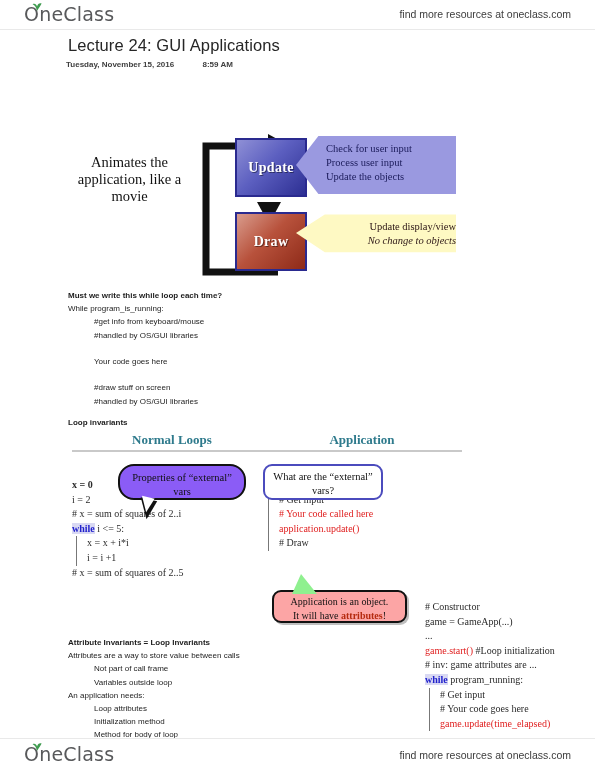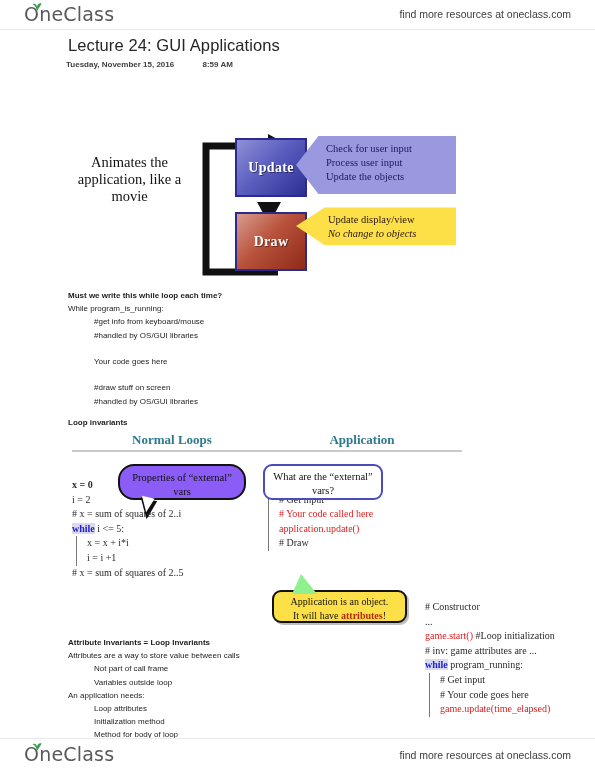--- a/index.html
+++ b/index.html
@@ -42,24 +42,24 @@
     background:linear-gradient(135deg,#8f90d6 0%,#5c5fc0 45%,#2d2f93 100%);}
   .box-draw{left:175px;top:100px;
     background:linear-gradient(135deg,#d99c8d 0%,#b8523c 45%,#8e2a18 100%);justify-content:center;}
 
   .callout{position:absolute;font-family:"Liberation Serif", serif;font-size:10.5px;line-height:14px;color:#1b1b5a;}
   .callout .ln{display:block;white-space:nowrap;}
   .co-blue{left:236px;top:24px;width:160px;height:58px;
     background:#9a99e0;
     clip-path:polygon(0% 50%, 14% 0%, 100% 0%, 100% 100%, 14% 100%);
     padding:6px 0 0 30px;box-sizing:border-box;}
-  .co-red{left:236px;top:91px;width:160px;height:46px;
-    background:#fde047;
+  .co-red{left:236px;top:98px;width:160px;height:46px;
+    background:#fef9c3;
     clip-path:polygon(0% 50%, 18% 10%, 100% 10%, 100% 92%, 18% 92%);
-    padding:10px 0 0 32px;box-sizing:border-box;color:#2a1414;}
+    padding:10px 0 0 32px;box-sizing:border-box;color:#2a1414;text-align:right;}
   .co-red .ital{font-style:italic;}
 
   
   .notes{position:absolute;font-size:8px;line-height:13.2px;color:#1d1d1d;}
   .notes .b{font-weight:bold;}
   .notes .i1{padding-left:26px;}
   .notes .gap{height:13.2px;}
 
   .nb1{left:68px;top:289px;width:300px;}
   .nb2{left:68px;top:636px;width:320px;}
@@ -89,21 +89,21 @@
   .bub-props .tail{position:absolute;left:18px;top:33px;width:0;height:0;
     border-left:11px solid transparent;border-right:6px solid transparent;border-top:20px solid #111;
     transform:rotate(14deg);}
   .bub-props .tail-in{position:absolute;left:20px;top:31px;width:0;height:0;
     border-left:8px solid transparent;border-right:5px solid transparent;border-top:15px solid #fff;
     transform:rotate(14deg);}
 
   .bub-what{left:263px;top:464px;width:120px;height:36px;background:#fff;border:2px solid #4b4bbd;
     border-radius:9px;padding:4px 4px 0;box-sizing:border-box;color:#111;}
 
-  .bub-green{left:272px;top:590px;width:135px;height:33px;background:#fde047;border:2px solid #111;
+  .bub-green{left:272px;top:590px;width:135px;height:33px;background:#fca5a5;border:2px solid #111;
     border-radius:9px;padding:3px 4px 0;box-sizing:border-box;color:#111;font-size:10px;line-height:13.5px;
     box-shadow:2px 2px 0 rgba(0,0,0,.25);}
   .bub-green .attr{color:#b52b10;font-weight:bold;}
   .bub-green .gtail{position:absolute;left:18px;top:-18px;width:0;height:0;
     border-left:9px solid transparent;border-right:16px solid transparent;border-bottom:20px solid #8ff08f;}
 
   
   .code-br{position:absolute;left:425px;top:600px;width:170px;}
 
   
@@ -232,20 +232,21 @@
     <div class="i1">Not part of call frame</div>
     <div class="i1">Variables outside loop</div>
     <div>An application needs:</div>
     <div class="i1">Loop attributes</div>
     <div class="i1">Initialization method</div>
     <div class="i1">Method for body of loop</div>
   </div>
 
   <div class="code code-br">
     <div># Constructor</div>
+    <div>game = GameApp(...)</div>
     <div>...</div>
     <div><span class="red">game.start()</span><span> #Loop initialization</span></div>
     <div># inv: game attributes are ...</div>
     <div><span class="kw">while</span><span> program_running:</span></div>
     <div class="bar"># Get input</div>
     <div class="bar"># Your code goes here</div>
     <div class="bar red">game.update(time_elapsed)</div>
   </div>
 
   <div class="ftr-rule"></div>

